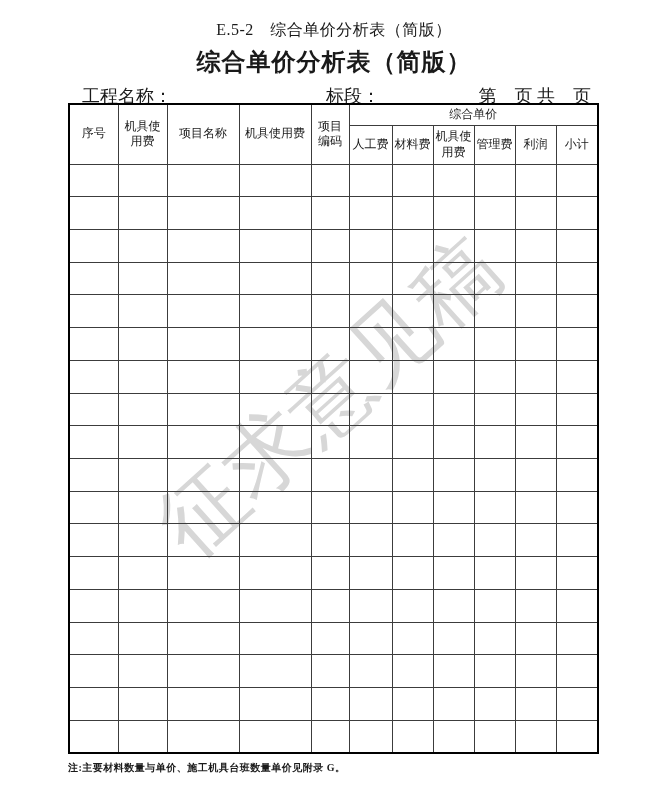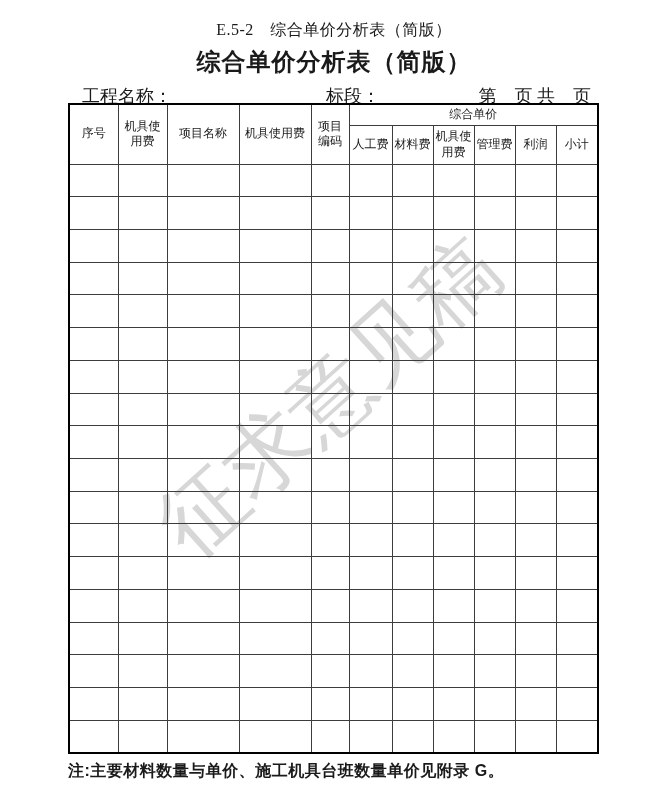--- a/index.html
+++ b/index.html
@@ -84,23 +84,23 @@
     overflow: hidden;
   }
   tr.head-group   { height: 21px; }
   tr.head-sub     { height: 39px; }
   table.form tbody tr { height: 32.72px; }
   table.form tbody td { background: transparent; }
   .note {
     position: absolute;
     left: 68px;
     top: 761px;
-    font-size: 16px;
+    font-size: 10px;
     font-weight: bold;
-    font-family: Liberation Sans, sans-serif;
+    font-family: Liberation Serif, serif;
     letter-spacing: 0.5px;
     z-index: 1;
   }
 </style>
 </head>
 <body>
 
 <div class="page">
 
   <div class="watermark">征求意见稿</div>

